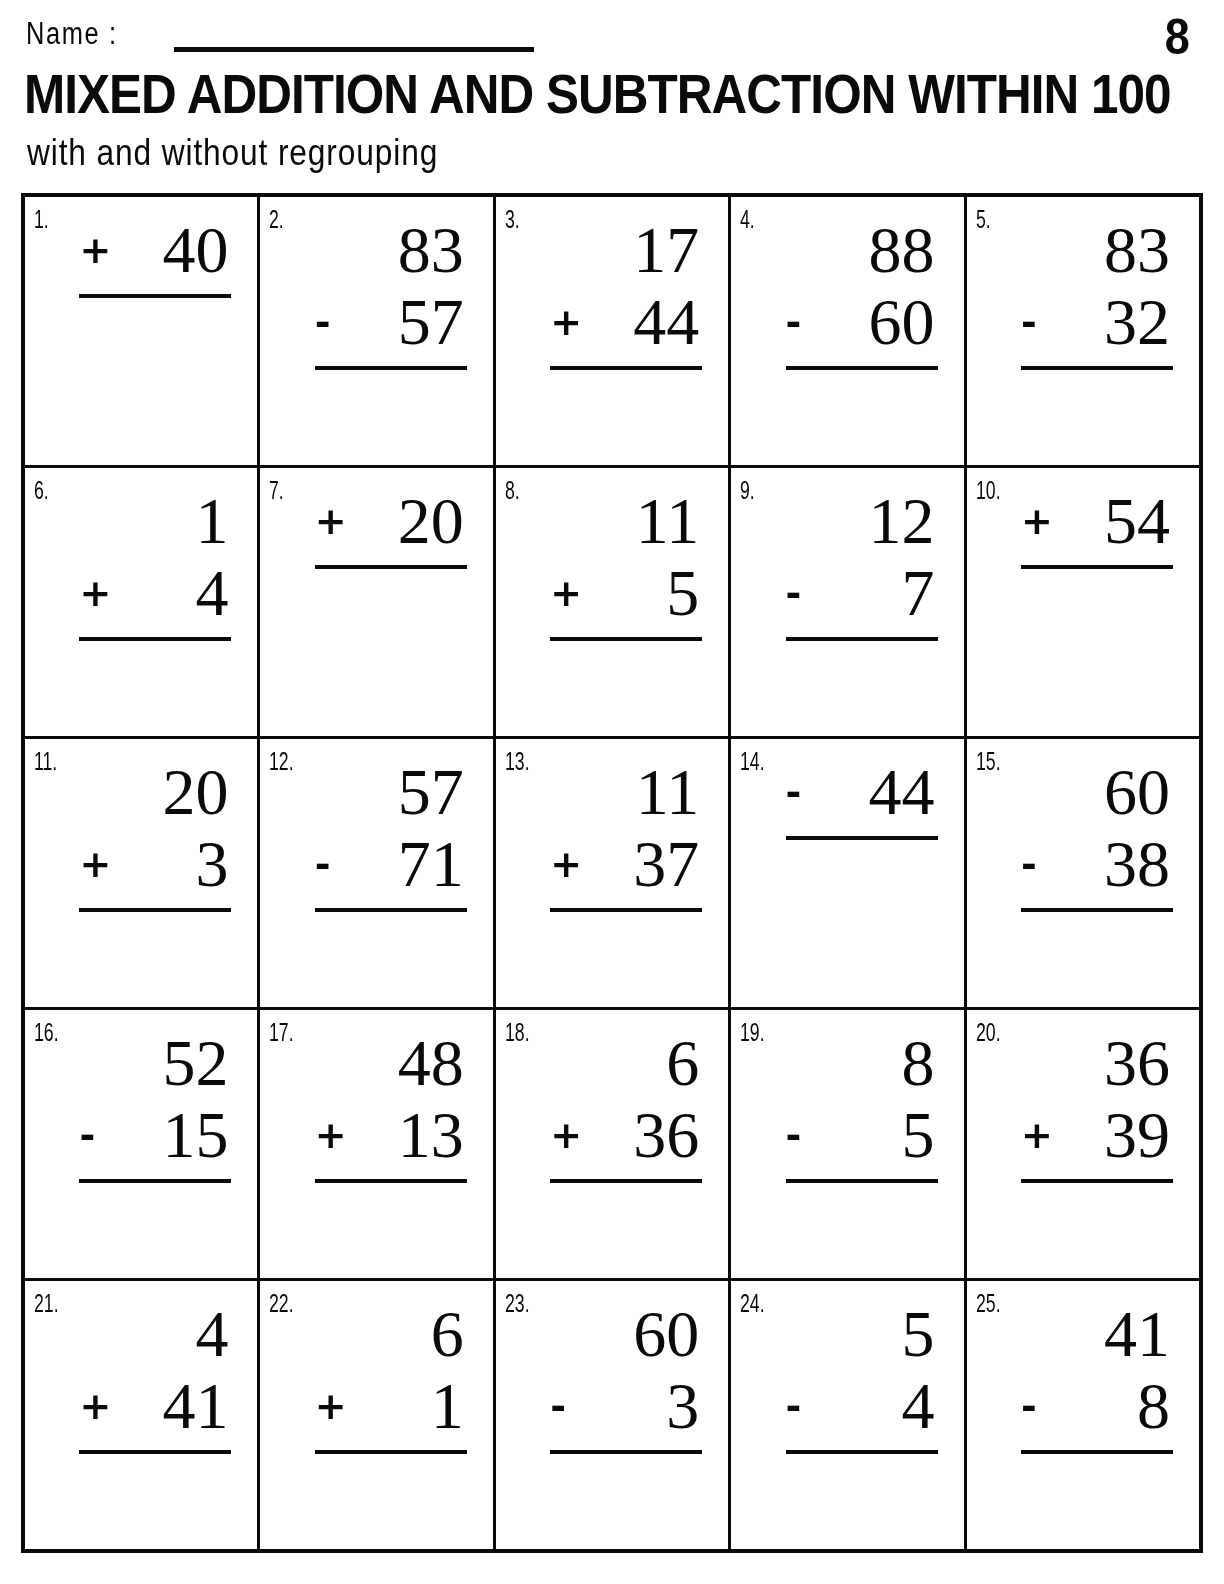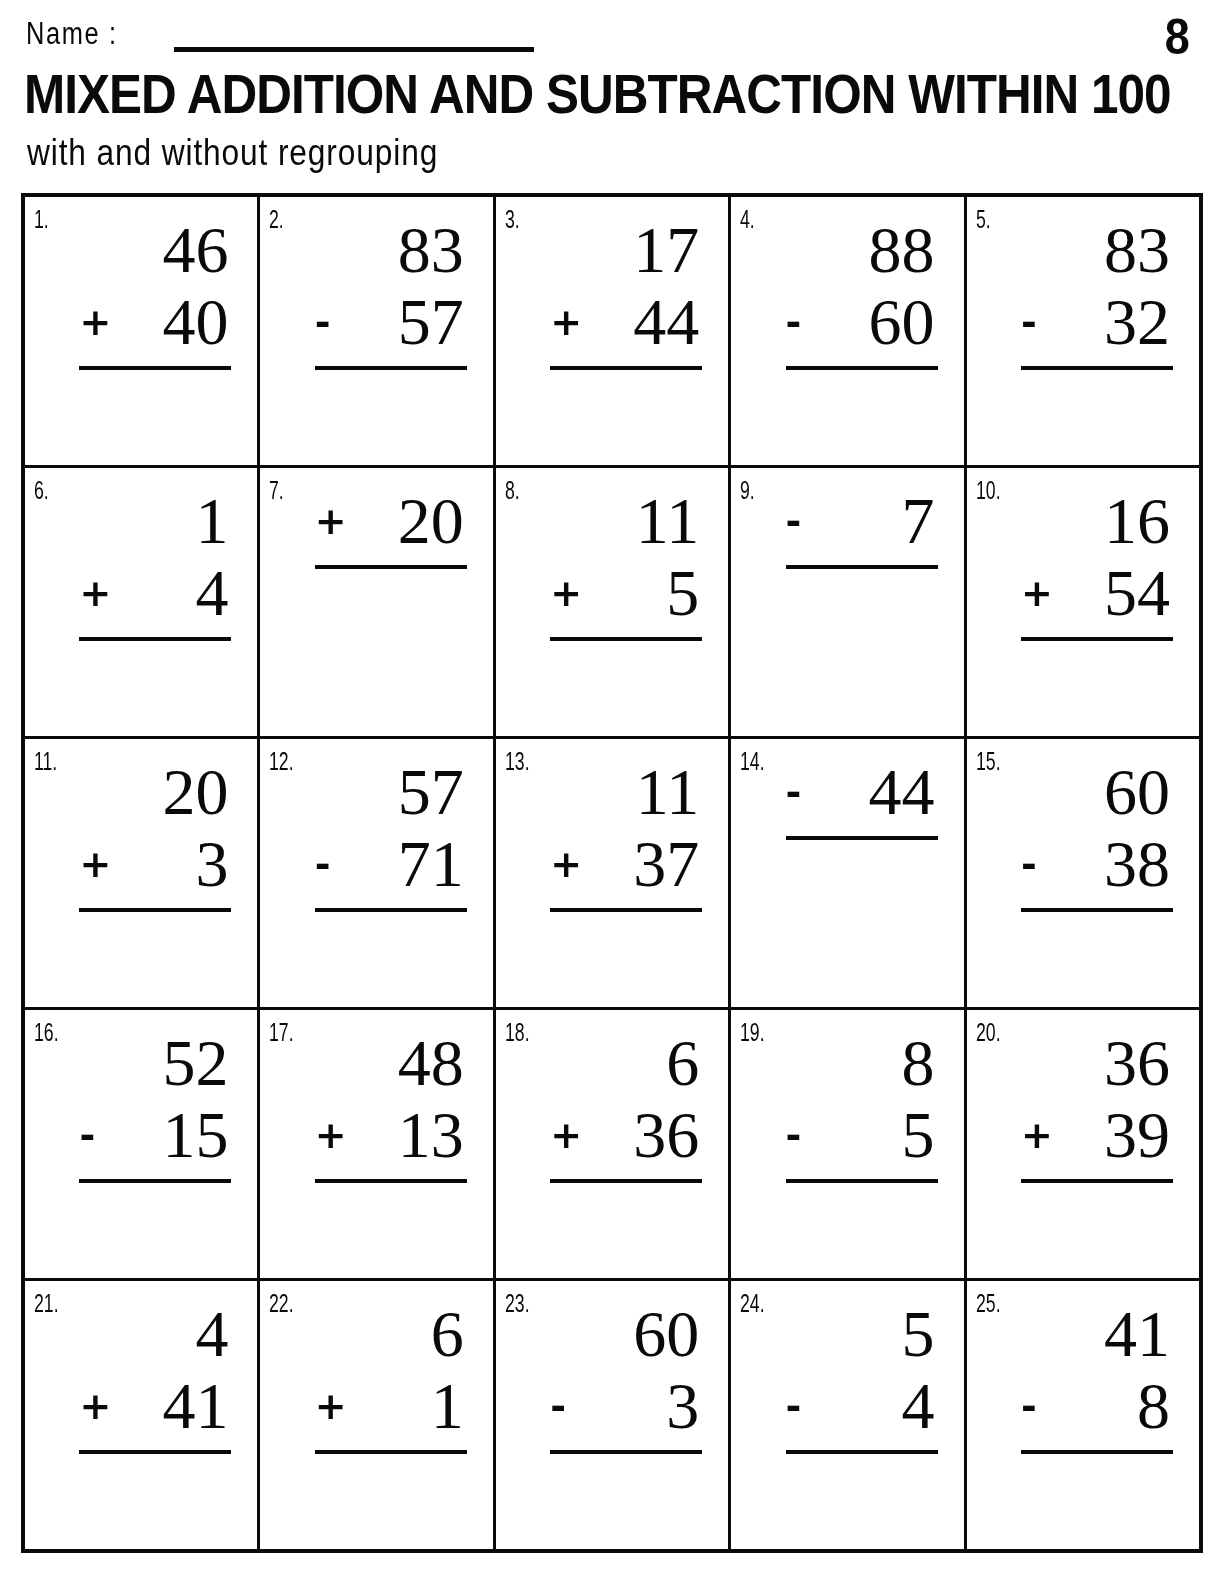--- a/index.html
+++ b/index.html
@@ -138,21 +138,20 @@
   <span class="name-label">Name :</span><span class="name-line"></span>
 </div>
 <div class="page-num">8</div>
 <h1 class="title">MIXED ADDITION AND SUBTRACTION WITHIN 100</h1>
 <div class="subtitle">with and without regrouping</div>
 
 <div class="grid">
   <div class="cell">
     <span class="pnum">1.</span>
     <div class="prob">
-      <div class="top-operand">46</div>
       <div class="bottom-row">
         <span class="op">+</span>
         <span class="bottom-operand">40</span>
       </div>
     </div>
   </div>
 
   <div class="cell">
     <span class="pnum">2.</span>
     <div class="prob">
@@ -225,31 +224,31 @@
       <div class="bottom-row">
         <span class="op">+</span>
         <span class="bottom-operand">5</span>
       </div>
     </div>
   </div>
 
   <div class="cell">
     <span class="pnum">9.</span>
     <div class="prob">
+      <div class="top-operand">12</div>
       <div class="bottom-row">
         <span class="op">-</span>
         <span class="bottom-operand">7</span>
       </div>
     </div>
   </div>
 
   <div class="cell">
     <span class="pnum">10.</span>
     <div class="prob">
-      <div class="top-operand">16</div>
       <div class="bottom-row">
         <span class="op">+</span>
         <span class="bottom-operand">54</span>
       </div>
     </div>
   </div>
 
   <div class="cell">
     <span class="pnum">11.</span>
     <div class="prob">

